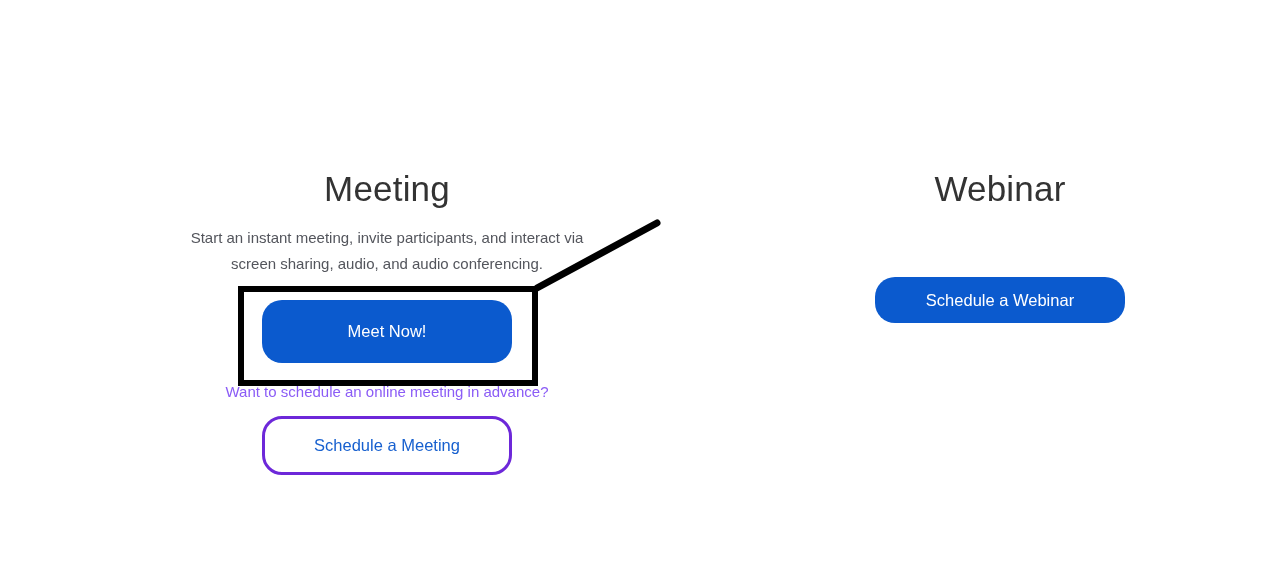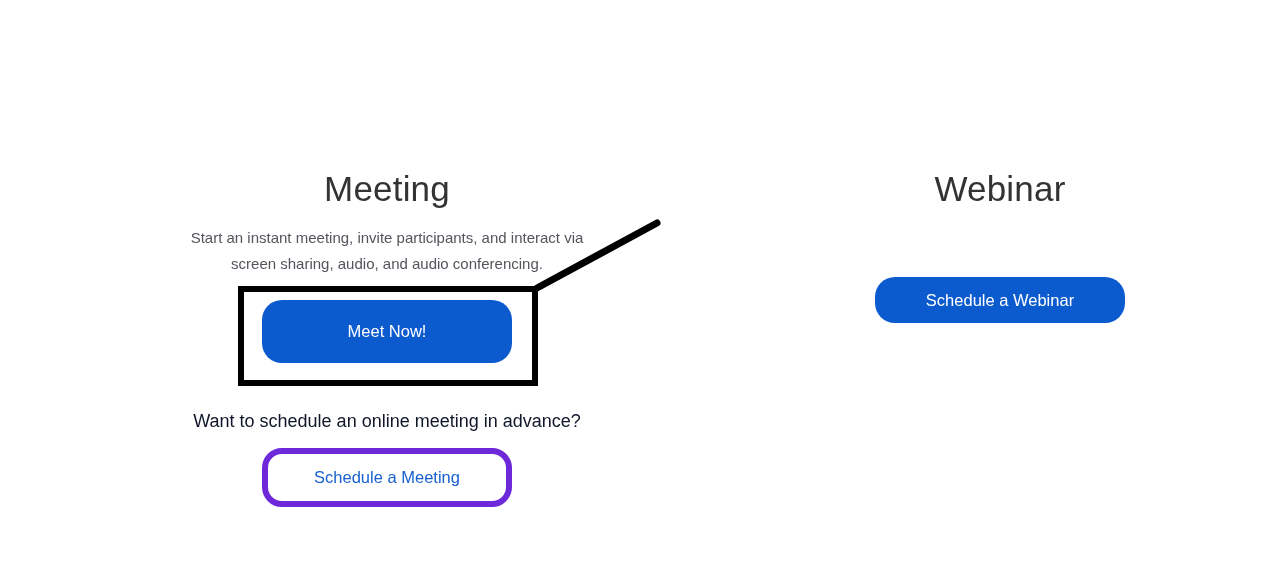--- a/index.html
+++ b/index.html
@@ -47,31 +47,31 @@
   .btn-primary {
     margin-top: 23px;
     height: 63px;
     background: #0b5ace;
     color: #ffffff;
     border: none;
   }
   .webinar .btn-primary { margin-top: 26px; height: 46px; }
 
   .schedule-prompt {
-    margin-top: 48px;
-    font-size: 18px;
-    color: #0f172a;
+    margin-top: 20px;
+    font-size: 15px;
+    color: #8b5cf6;
     white-space: nowrap;
   }
   .btn-outline {
     margin-top: 16px;
     height: 59px;
     background: #ffffff;
     color: #1760cf;
-    border: 6px solid #6d28d9;
+    border: 3px solid #6d28d9;
   }
 
   
   .annotation-layer {
     position: absolute;
     inset: 0;
     width: 1285px;
     height: 573px;
     pointer-events: none;
     z-index: 10;

